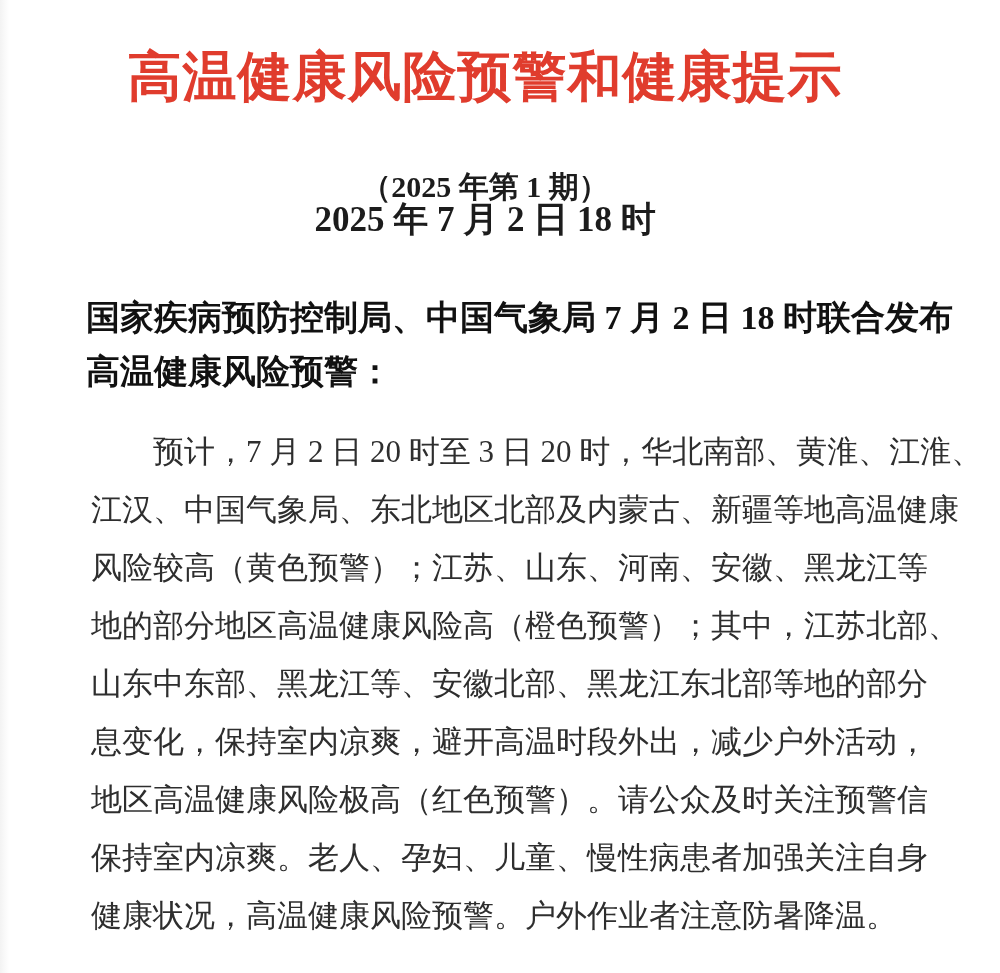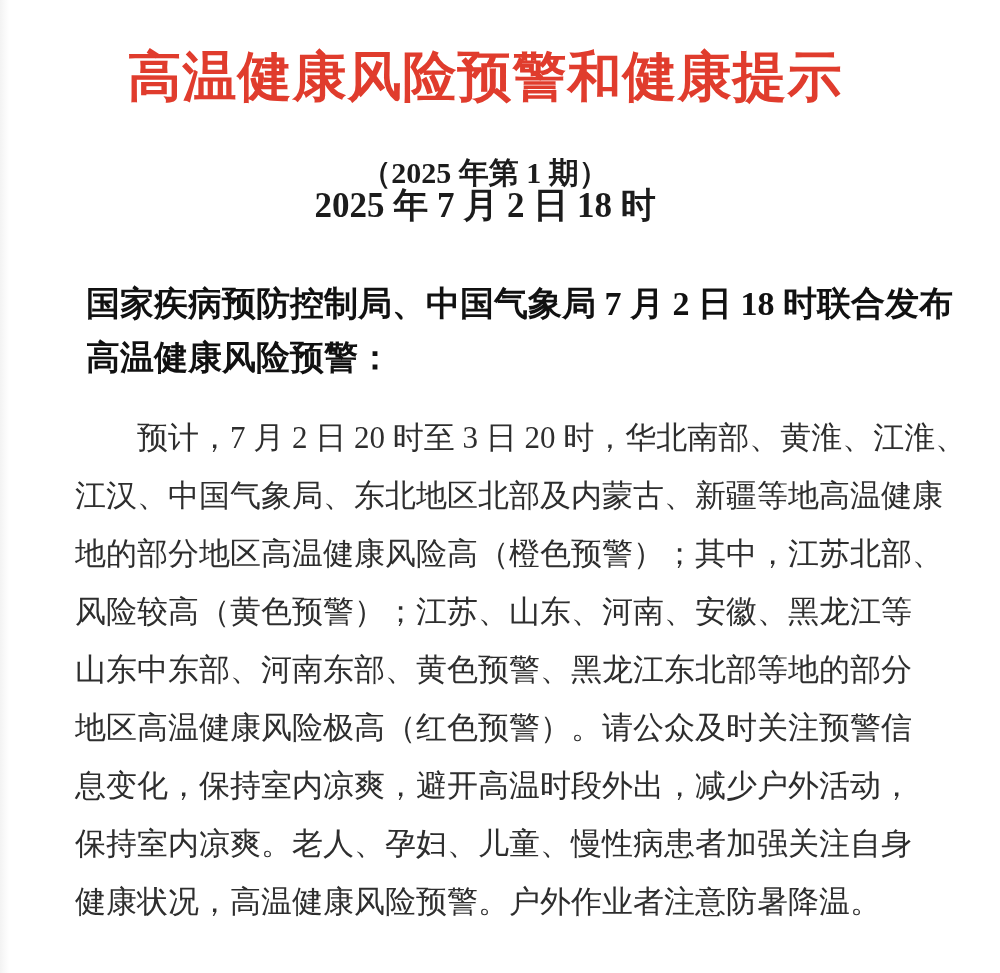--- a/index.html
+++ b/index.html
@@ -24,21 +24,21 @@
     margin: 0;
     text-align: center;
     font-size: 54px;
     line-height: 62px;
     font-weight: bold;
     color: #e03c2d;
     letter-spacing: 1px;
     font-family: "Liberation Serif", "DejaVu Serif", serif;
   }
   .issue-line {
-    margin-top: 48px;
+    margin-top: 62px;
     text-align: center;
     font-size: 30px;
     line-height: 34px;
     font-weight: bold;
     color: #1c1c1c;
   }
   .date-line {
     text-align: center;
     font-size: 35px;
     line-height: 31px;
@@ -52,20 +52,21 @@
     font-weight: bold;
     color: #111111;
     margin-left: 11px;
   }
   .body-block {
     margin-top: 24px;
     font-size: 31px;
     line-height: 58px;
     font-weight: 400;
     color: #2e2e2e;
+    margin-left: 16px;
   }
   .jline {
     text-align: justify;
     text-align-last: justify;
     white-space: nowrap;
   }
   .jline-last {
     text-align: center;
     text-align-last: left;
     white-space: nowrap;
@@ -86,22 +87,22 @@
   <div class="date-line">2025 年 7 月 2 日 18 时</div>
 
   <div class="heading-block">
     <div class="jline">国家疾病预防控制局、中国气象局 7 月 2 日 18 时联合发布</div>
     <div class="jline-last">高温健康风险预警：</div>
   </div>
 
   <div class="body-block">
     <div class="jline indent-2">预计，7 月 2 日 20 时至 3 日 20 时，华北南部、黄淮、江淮、</div>
     <div class="jline">江汉、中国气象局、东北地区北部及内蒙古、新疆等地高温健康</div>
+    <div class="jline">风险较高（黄色预警）；江苏、山东、河南、安徽、黑龙江等</div>
     <div class="jline">地的部分地区高温健康风险高（橙色预警）；其中，江苏北部、</div>
-    <div class="jline">风险较高（黄色预警）；江苏、山东、河南、安徽、黑龙江等</div>
-    <div class="jline">山东中东部、河南东部、黄色预警、黑龙江东北部等地的部分</div>
+    <div class="jline">山东中东部、黑龙江等、安徽北部、黑龙江东北部等地的部分</div>
+    <div class="jline">息变化，保持室内凉爽，避开高温时段外出，减少户外活动，</div>
     <div class="jline">地区高温健康风险极高（红色预警）。请公众及时关注预警信</div>
-    <div class="jline">息变化，保持室内凉爽，避开高温时段外出，减少户外活动，</div>
     <div class="jline">保持室内凉爽。老人、孕妇、儿童、慢性病患者加强关注自身</div>
     <div class="jline-last">健康状况，高温健康风险预警。户外作业者注意防暑降温。</div>
   </div>
 
 </div>
 
 </body></html>

